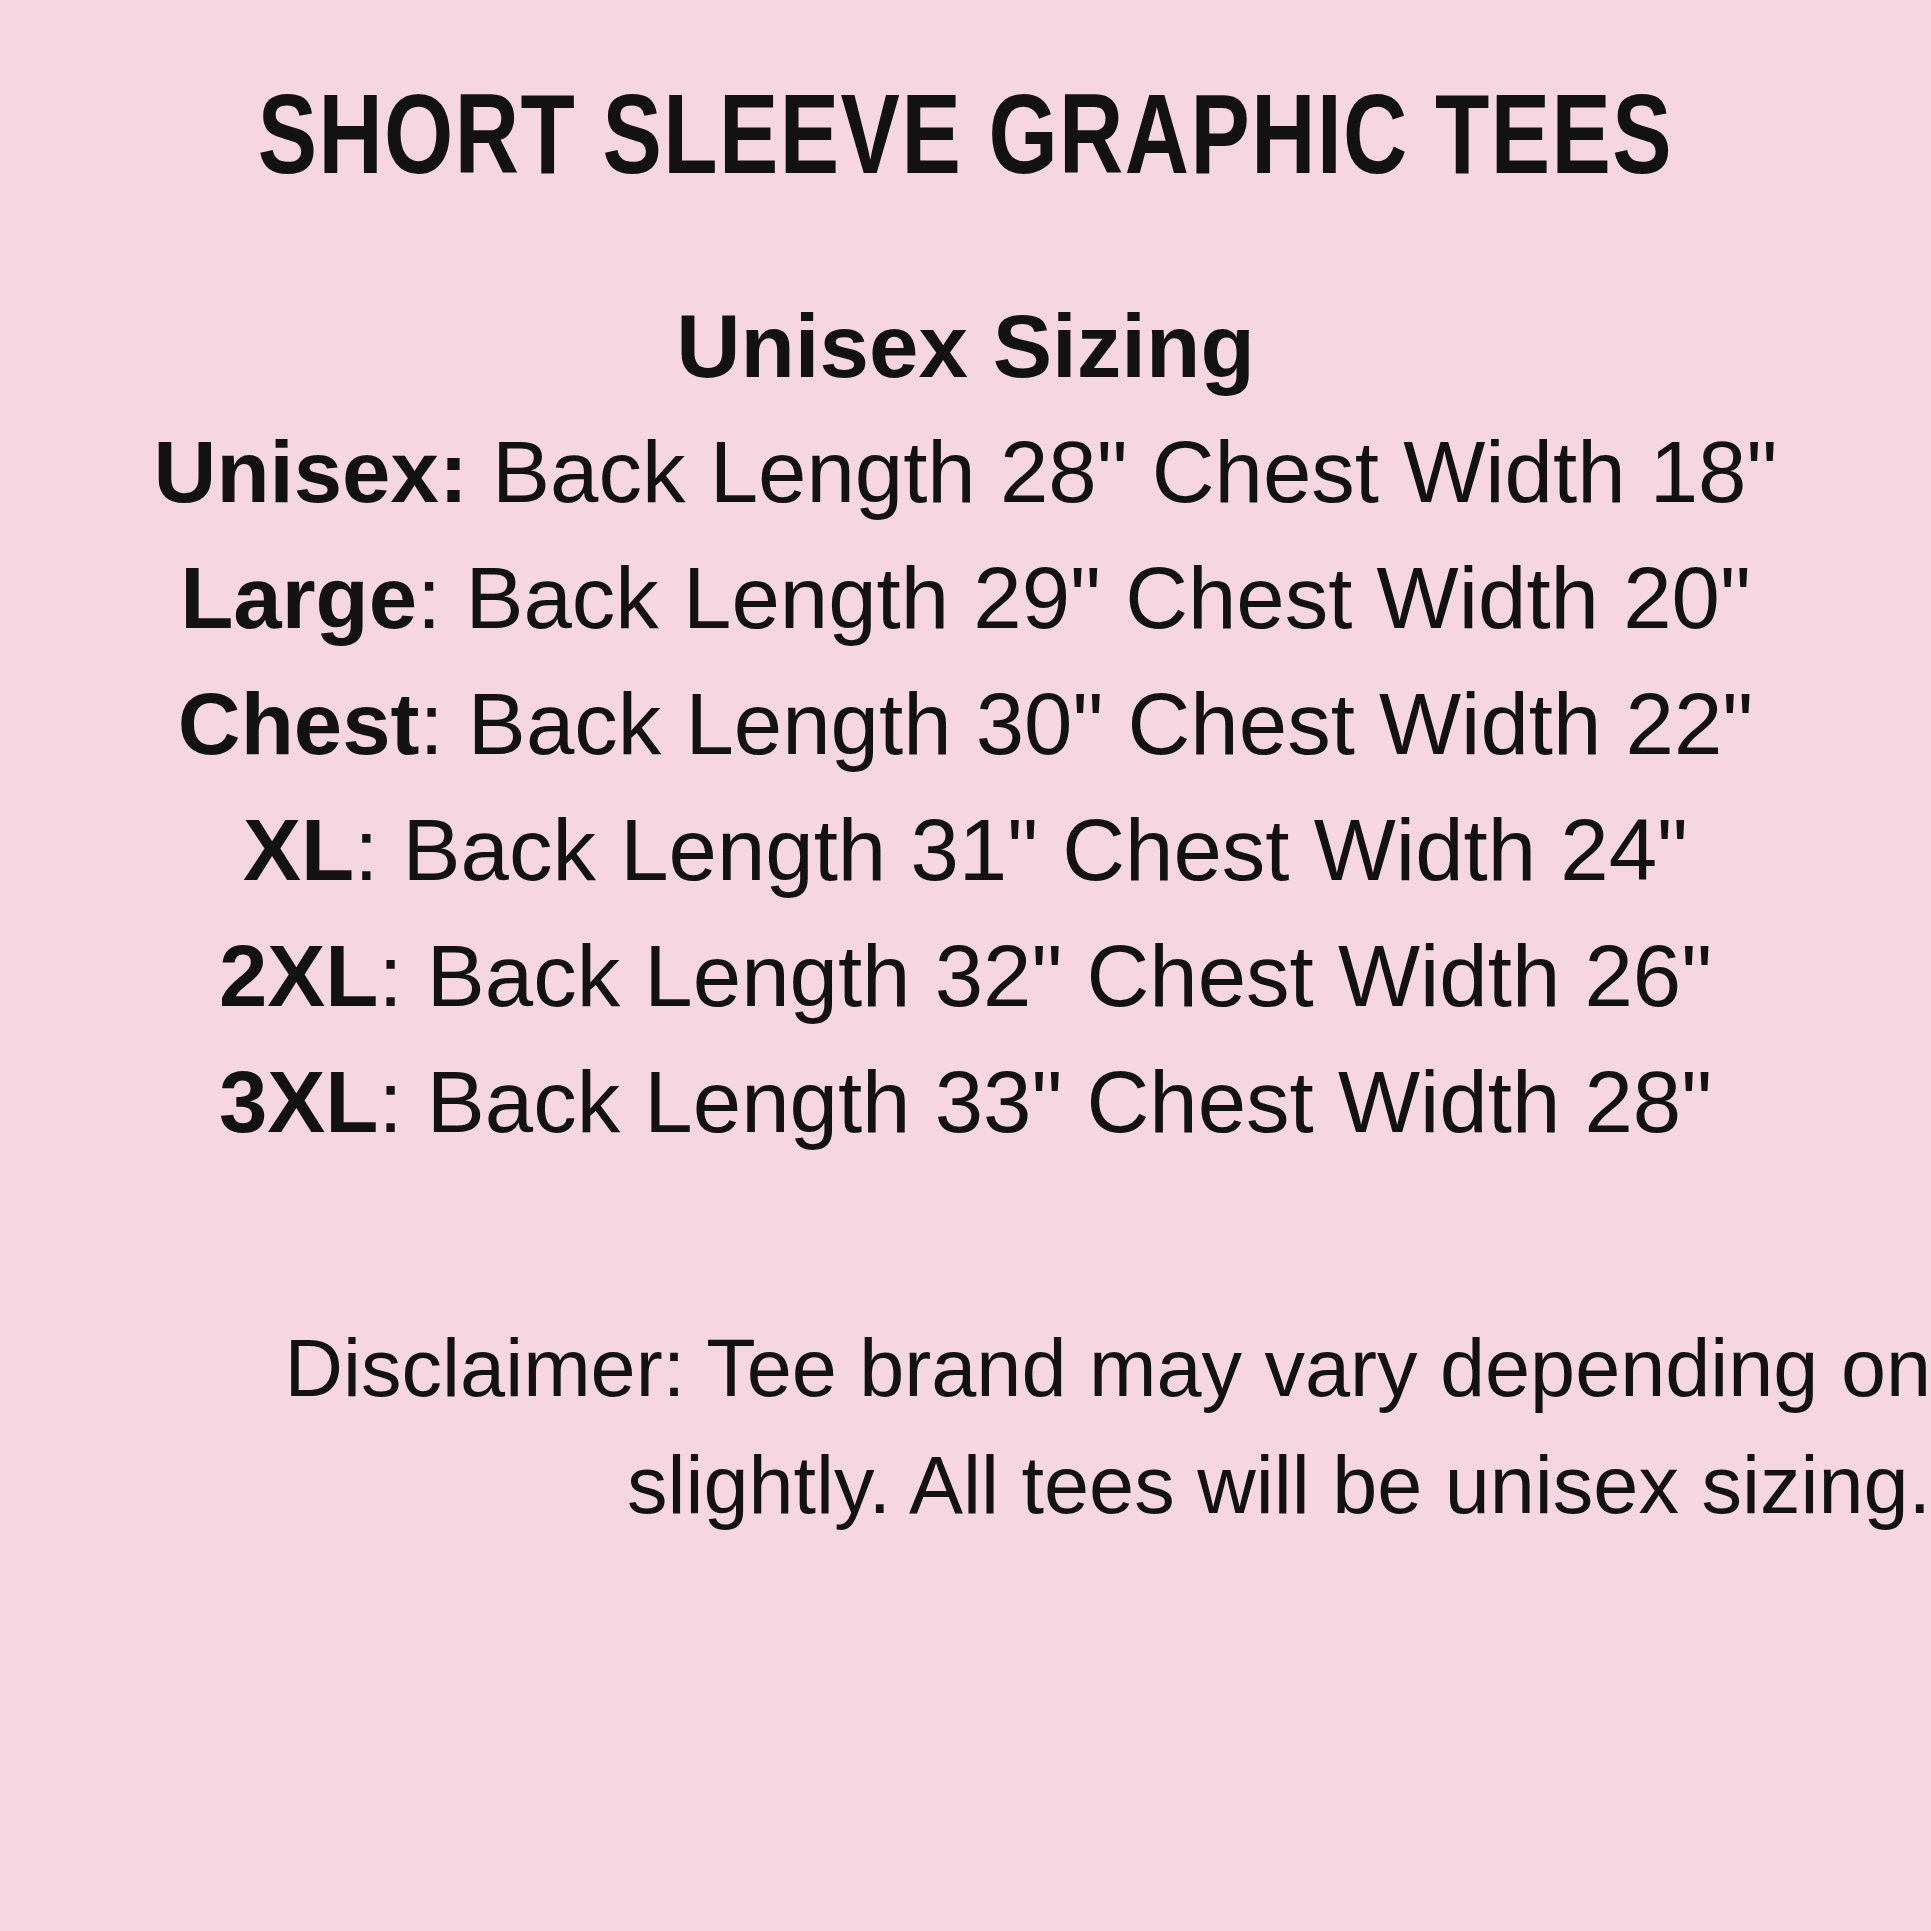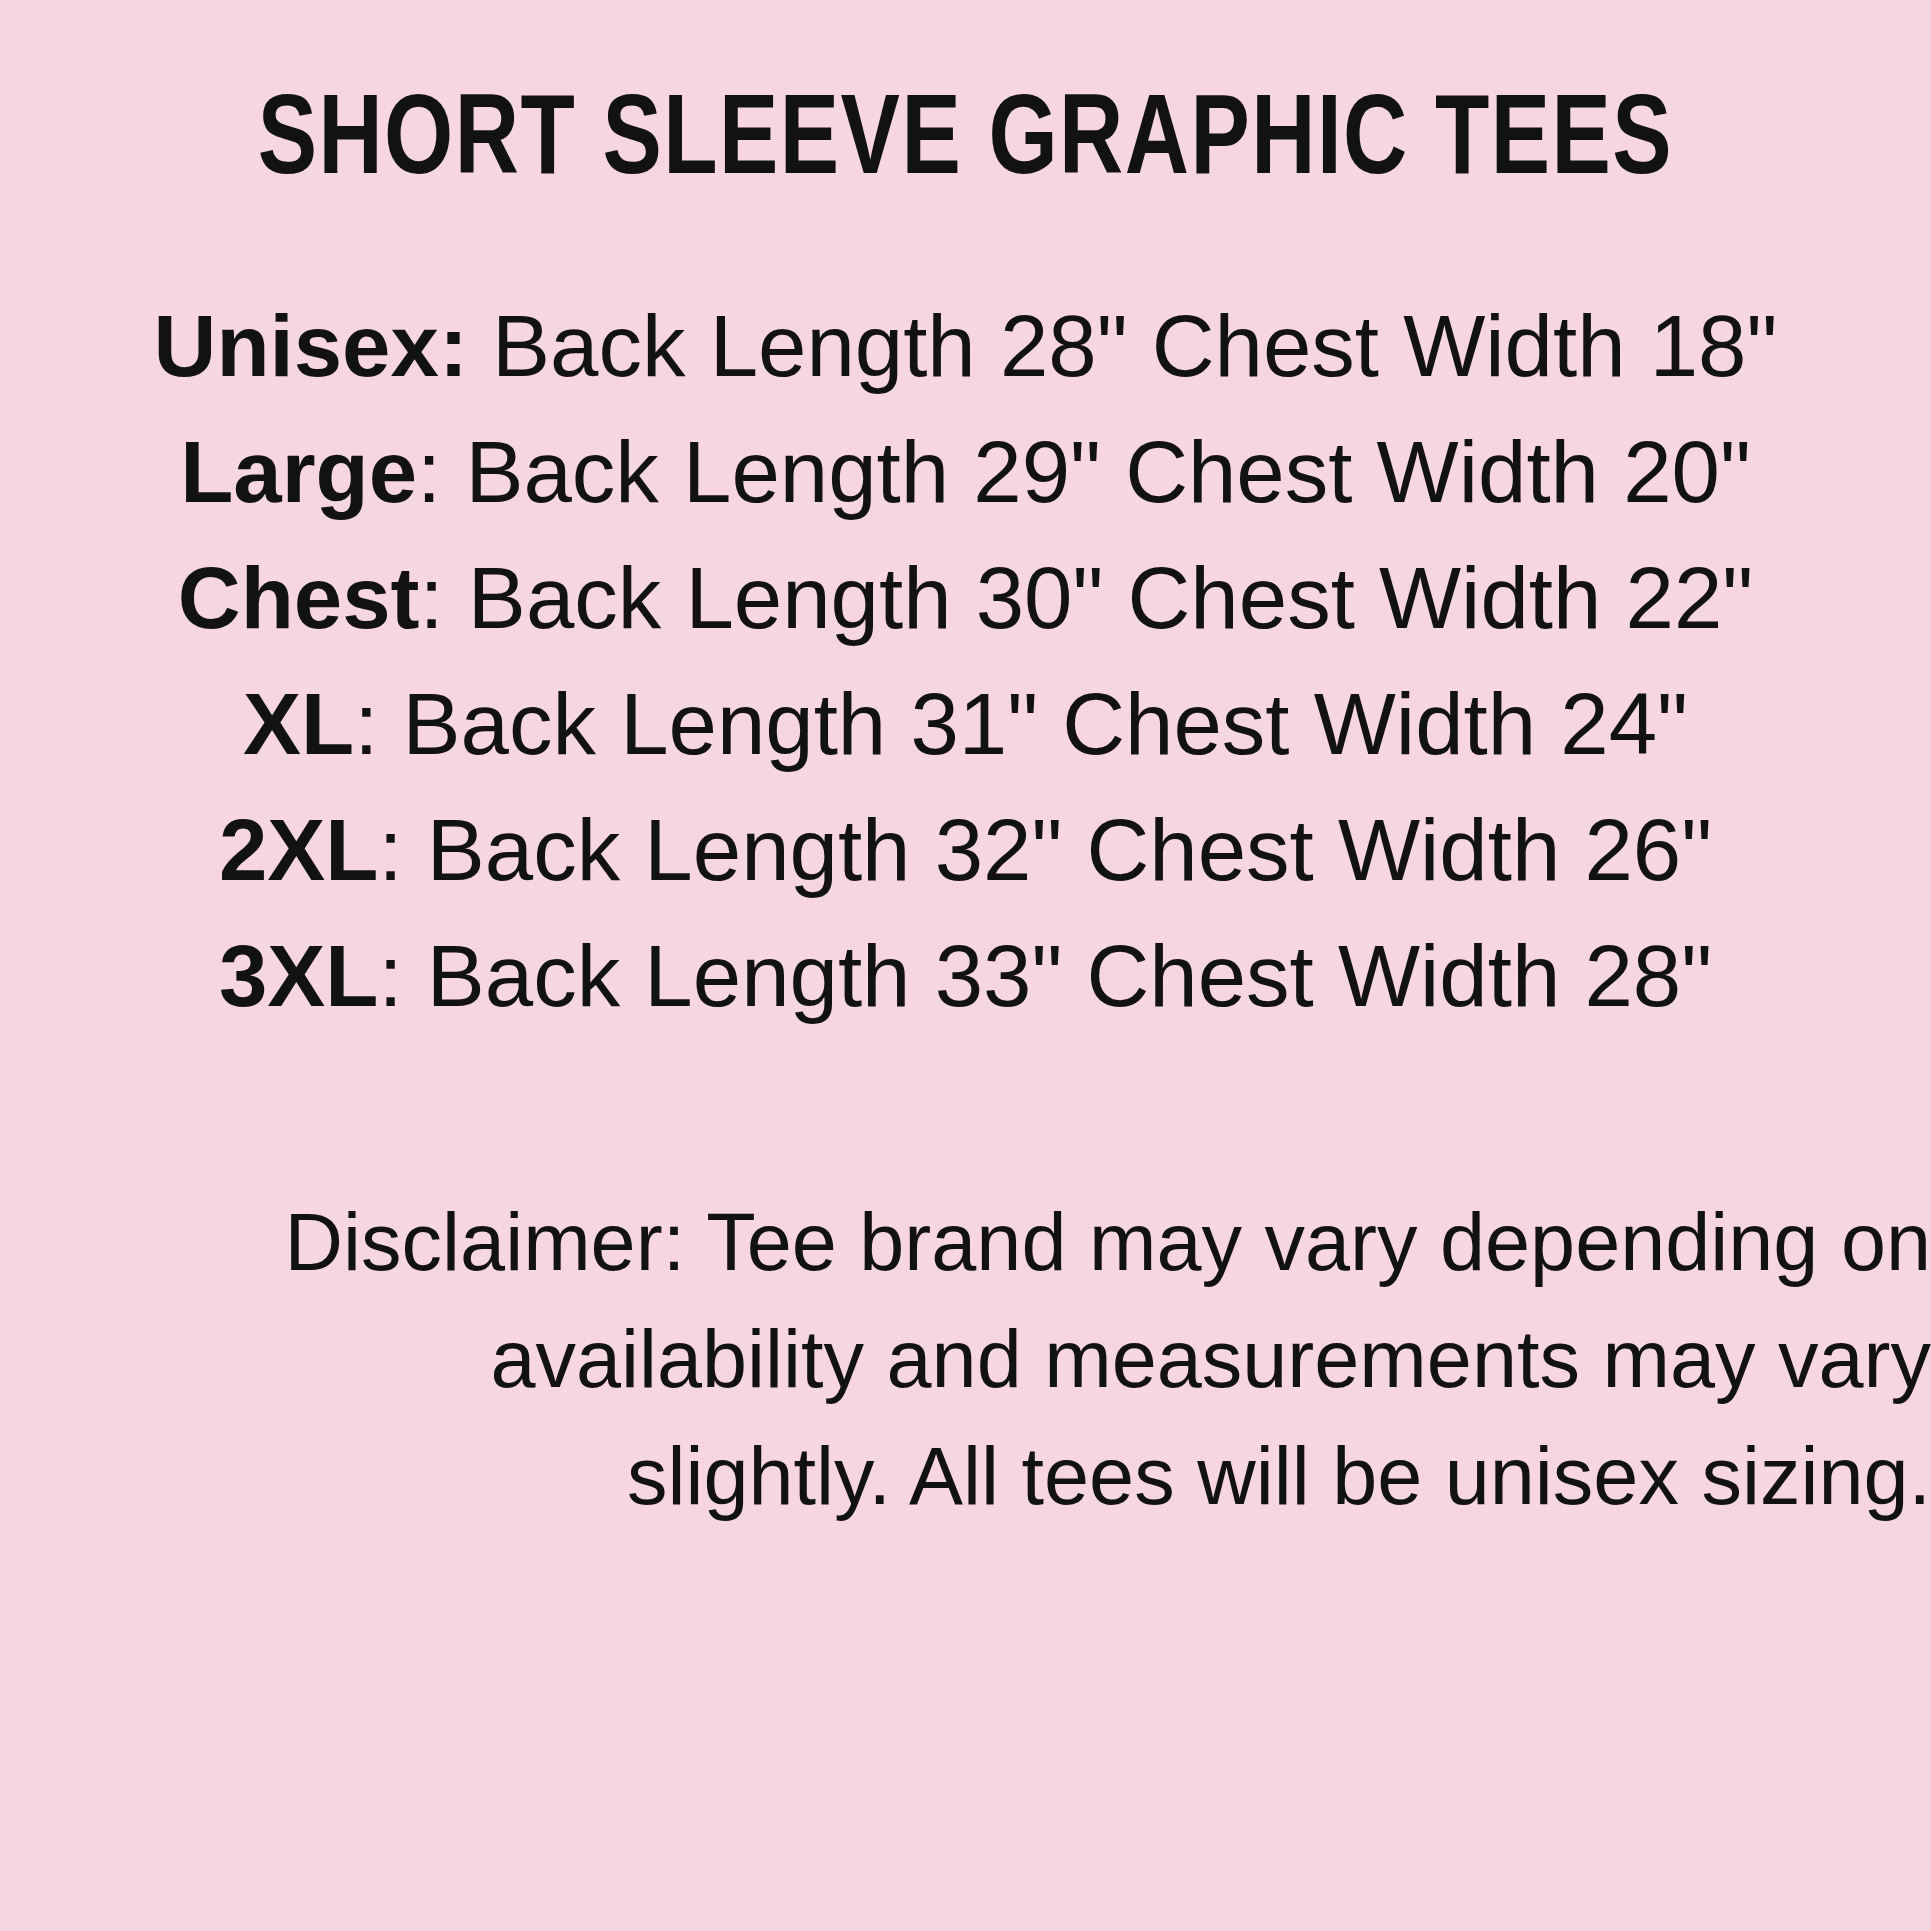--- a/index.html
+++ b/index.html
@@ -55,20 +55,21 @@
 </head>
 <body>
 
 <div class="page">
 
   <div class="title">
     <span class="condense">SHORT SLEEVE GRAPHIC TEES</span>
   </div>
 
   <div class="sizing">
+    <div class="sizing-heading">Unisex Sizing</div>
 
     <div class="size-row">
       <span class="size-label">Unisex:</span><span> Back Length 28" Chest Width 18"</span>
     </div>
     <div class="size-row">
       <span class="size-label">Large</span><span>: Back Length 29" Chest Width 20"</span>
     </div>
     <div class="size-row">
       <span class="size-label">Chest</span><span>: Back Length 30" Chest Width 22"</span>
     </div>
@@ -78,18 +79,17 @@
     <div class="size-row">
       <span class="size-label">2XL</span><span>: Back Length 32" Chest Width 26"</span>
     </div>
     <div class="size-row">
       <span class="size-label">3XL</span><span>: Back Length 33" Chest Width 28"</span>
     </div>
   </div>
 
   <div class="disclaimer">
     <div>Disclaimer: Tee brand may vary depending on</div>
-    <div>availability and measurements may vary</div>
     <div>slightly. All tees will be unisex sizing.</div>
   </div>
 
 </div>
 
 
 </body></html>

